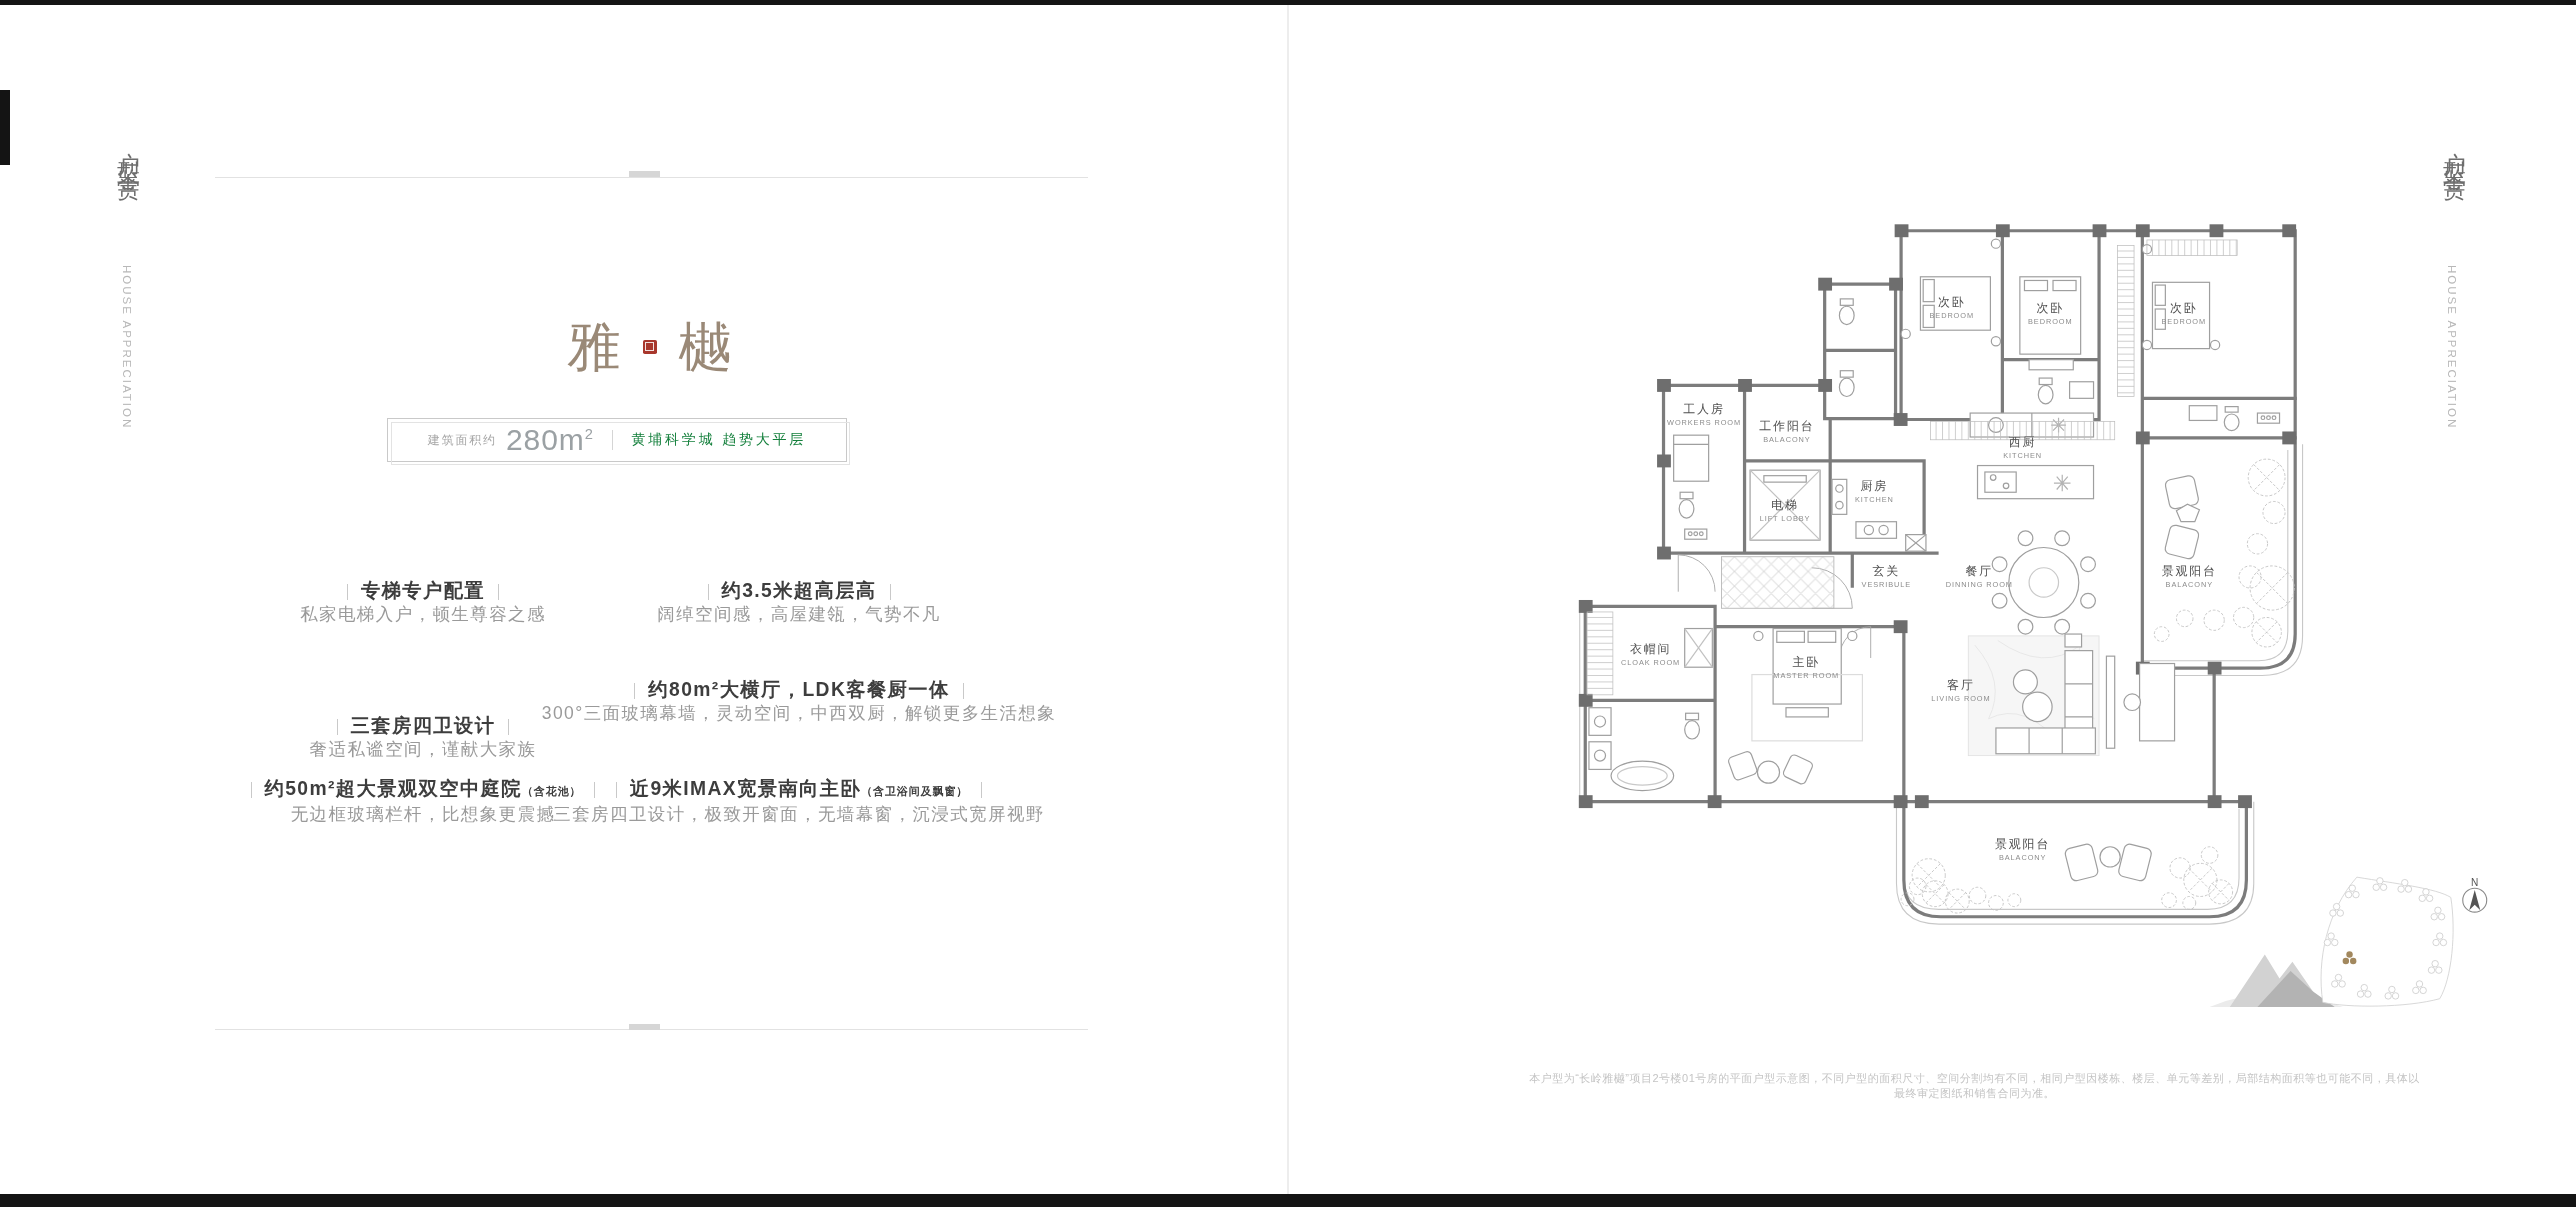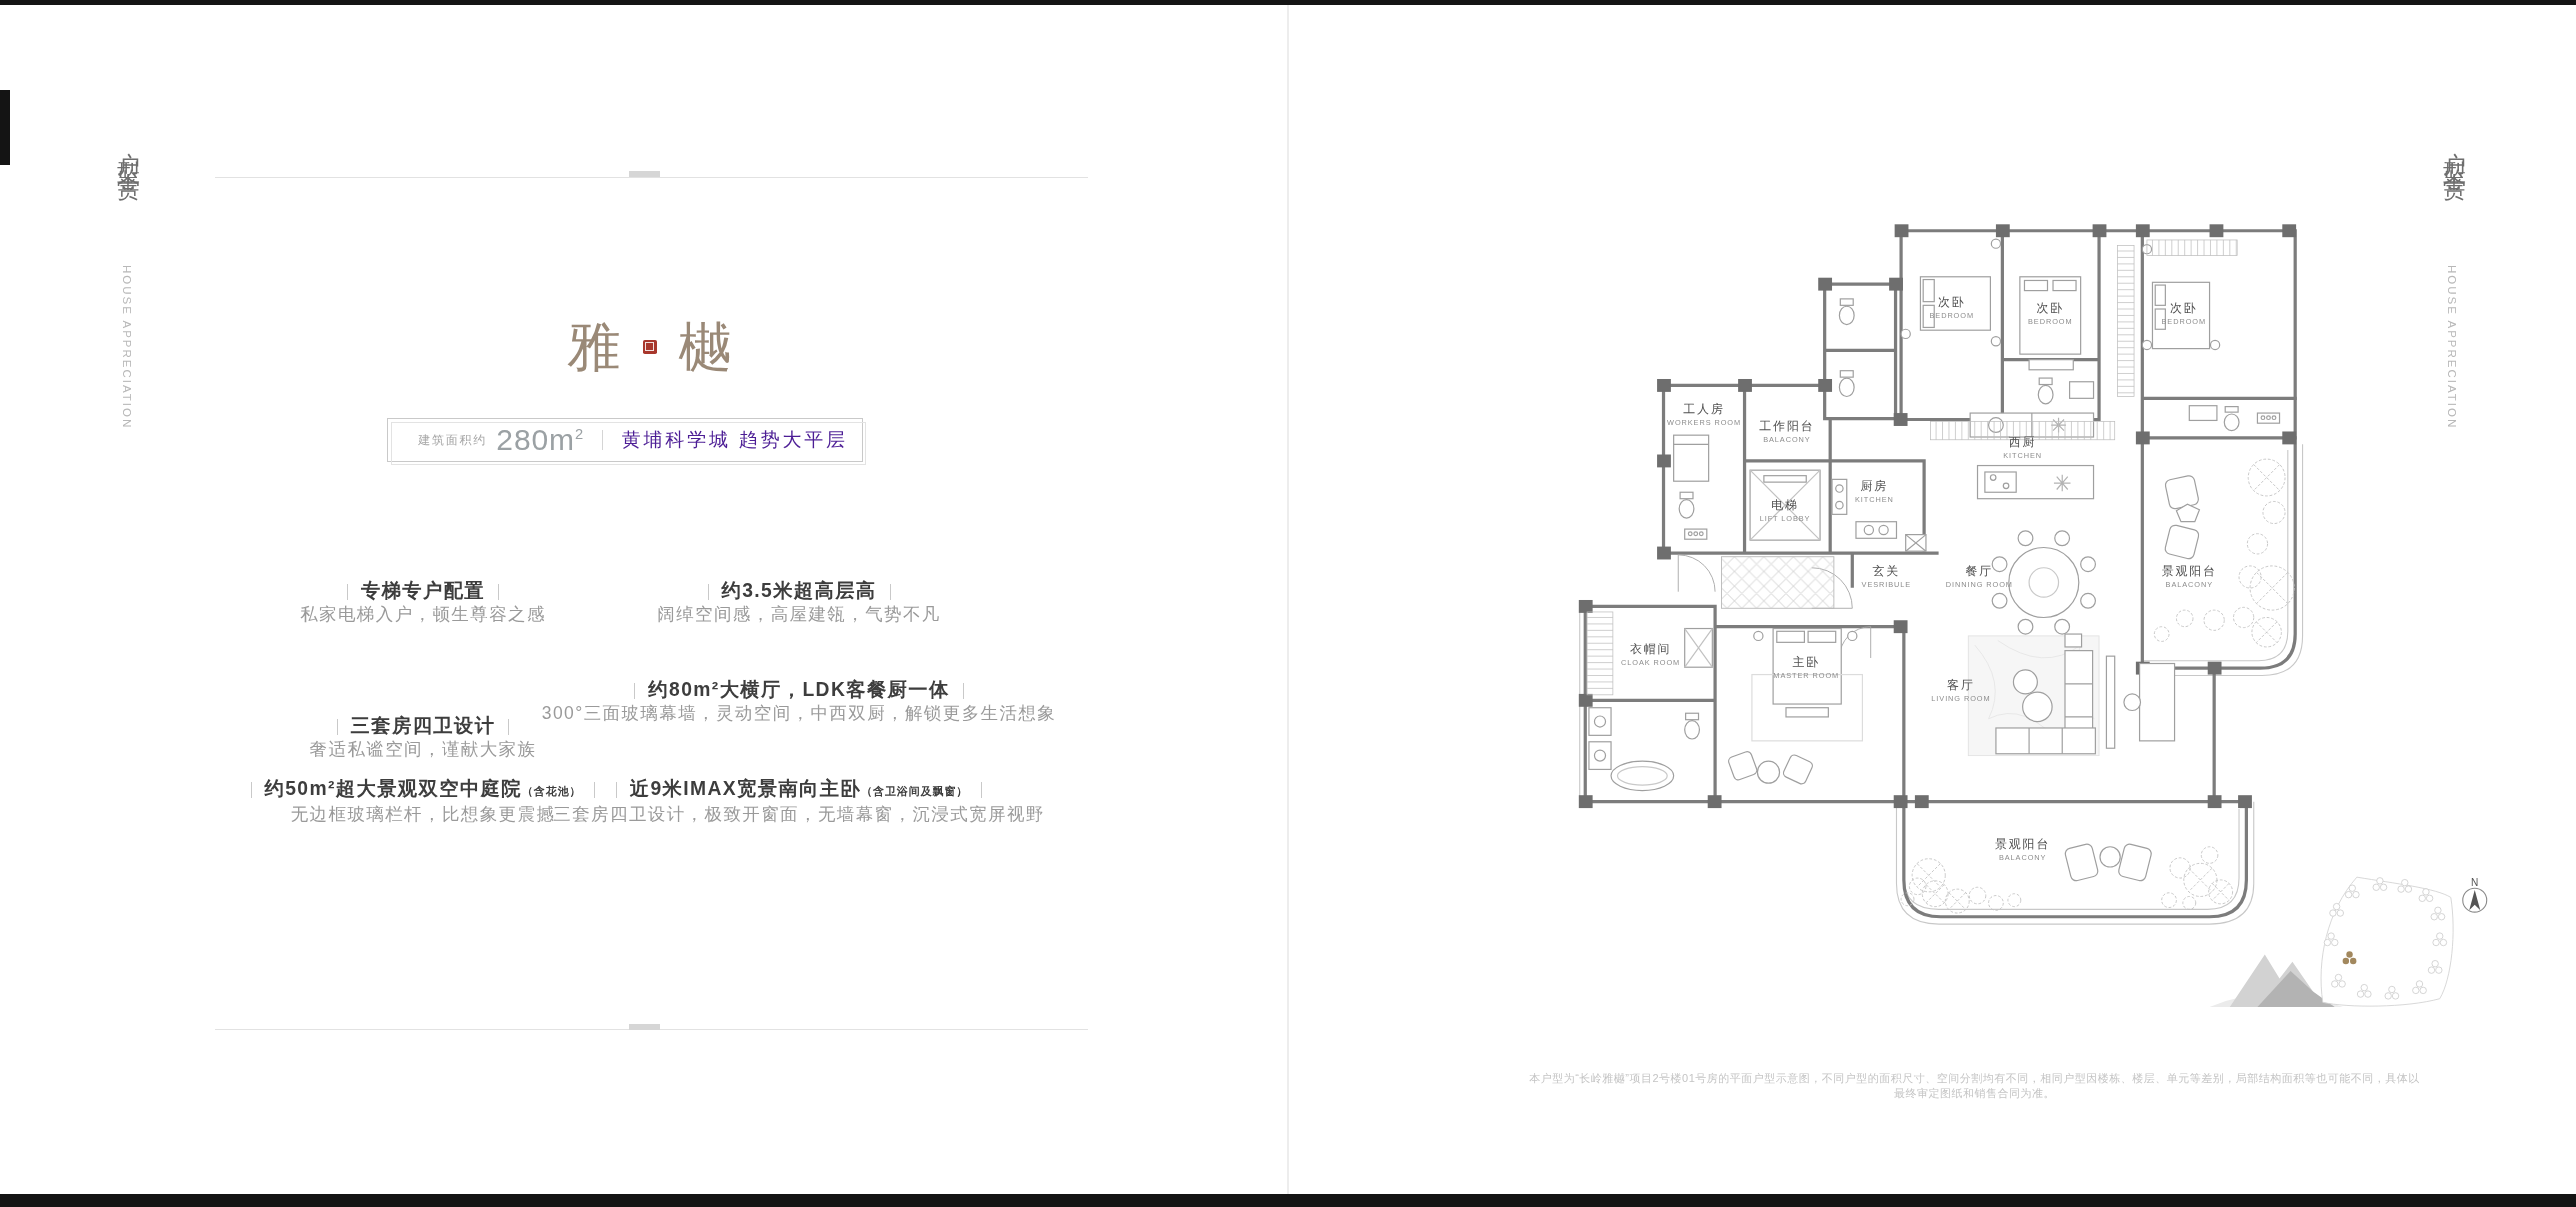--- a/index.html
+++ b/index.html
@@ -18,27 +18,27 @@
   
   .rule{height:0.9px;background:#e2e2e2;}
   .rule-tab{width:31px;height:6.4px;background:#d6d6d6;}
   
   .title-wrap{left:502px;top:320px;width:295px;display:flex;align-items:center;justify-content:center;gap:22px;}
   .title-char{font-family:"DejaVu Serif","Liberation Serif",serif;font-size:53px;color:#9a8977;line-height:1;}
   .seal{width:14px;height:14px;background:#a8372c;border-radius:1.8px;position:relative;}
   .seal::after{content:"";position:absolute;inset:2.8px;border:0.9px solid rgba(255,255,255,.85);}
   
   .badge{left:387px;top:418px;width:458px;height:42px;border:0.9px solid #c9c9c9;
-         display:flex;align-items:center;justify-content:center;background:#fff;padding-left:16px;}
+         display:flex;align-items:center;justify-content:center;background:#fff;}
   .badge::after{content:"";position:absolute;left:2.8px;top:2.8px;right:-3.7px;bottom:-3.7px;border:0.9px solid #e3e3e3;pointer-events:none;}
   .area-label{font-size:12px;color:#a6a6a6;letter-spacing:1.8px;margin-right:9.2px;}
   .area-value{font-size:30px;color:#9ba1a4;font-weight:300;letter-spacing:0.9px;}
   .area-value sup{font-size:14.7px;}
   .badge-div{width:0.9px;height:20px;background:#d5d5d5;margin:0 18.4px;}
-  .badge-loc{font-size:19px;color:#4c1d95;font-weight:500;letter-spacing:2.8px;}
+  .badge-loc{font-size:14px;color:#15803d;font-weight:500;letter-spacing:2.8px;}
   
   .feature{width:552px;text-align:center;}
   .f-head{font-size:19.3px;font-weight:700;color:#3d3d3d;letter-spacing:1.4px;line-height:22px;}
   .f-suffix{font-size:11px;font-weight:700;color:#3d3d3d;letter-spacing:0.9px;}
   .hbar{display:inline-block;width:0.9px;height:15.7px;background:#c9c9c9;vertical-align:-2.8px;margin:0 13px;}
   .f-desc{font-size:17.5px;color:#9a9a9a;letter-spacing:1.4px;}
   
   .disclaimer{left:1528px;top:1071px;width:893px;text-align:center;font-size:11px;color:#c4c4c4;letter-spacing:0.5px;}
   
   #floorplan{left:1565px;top:203px;width:930px;height:875px;}

